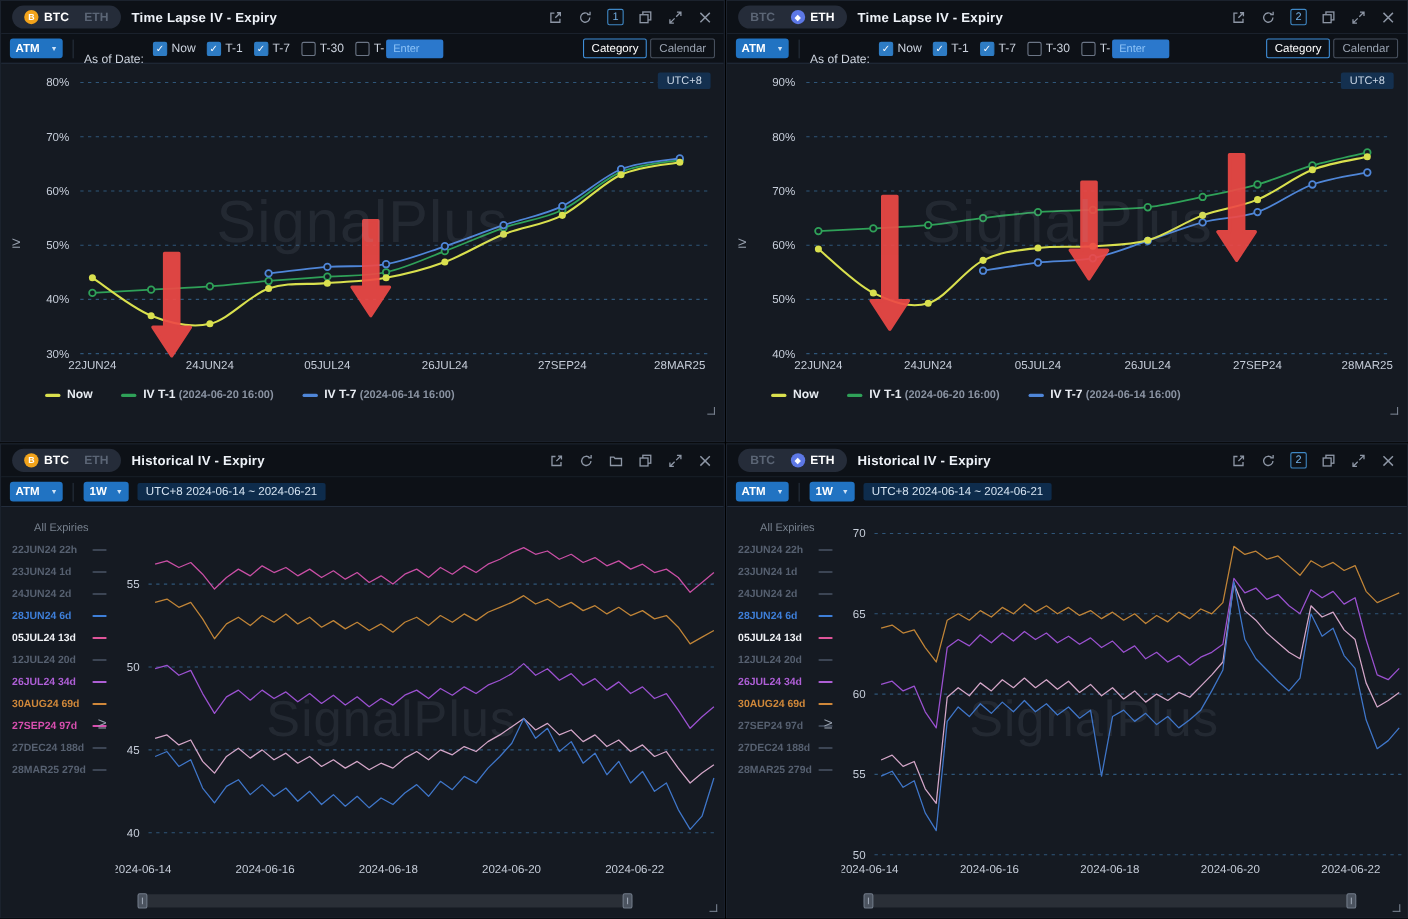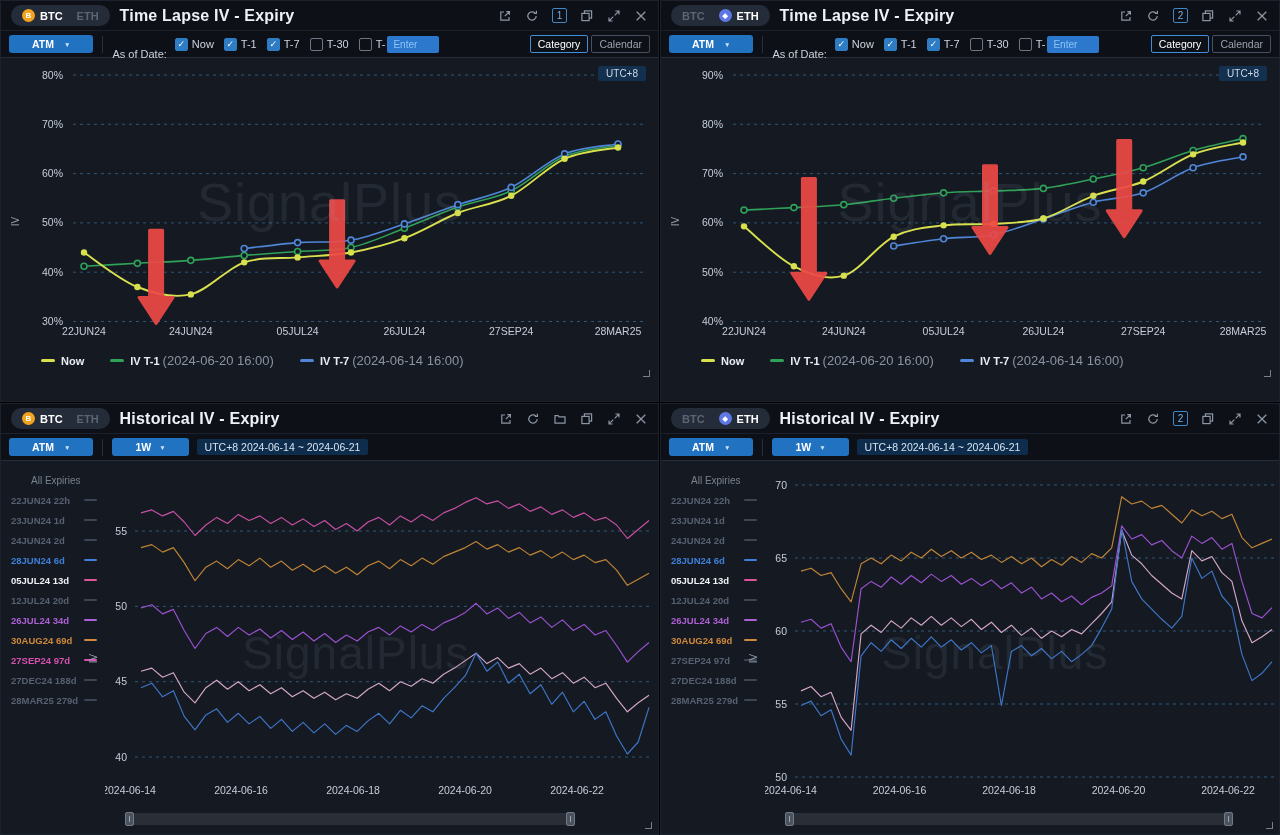--- a/index.html
+++ b/index.html
@@ -7,27 +7,27 @@
   body { font-family:"Liberation Sans", sans-serif; width:1280px; height:835px; overflow:hidden; }
   .page { width:1280px; height:835px; display:grid; grid-template-columns:659px 620px; grid-template-rows:402px 432px; gap:1px; background:#000; }
   .panel { position:relative; background:#151a22; overflow:hidden; border:1px solid #1b222d; }
   .panel-header { height:30px; background:#0d1117; display:flex; align-items:center; padding:0 10px; gap:10px; border-bottom:1px solid #1a212c; }
   .coin-pill { display:flex; align-items:center; background:#252c39; border-radius:11px; height:21px; padding:0 4px; }
   .coin-seg { display:flex; align-items:center; padding:0 7px; font-size:11px; font-weight:bold; color:#5b6575; cursor:pointer; }
   .coin-seg.active { color:#ffffff; }
   .coin-ic { width:13px; height:13px; border-radius:50%; display:inline-flex; align-items:center; justify-content:center; font-size:8px; font-weight:bold; color:#fff; margin-right:5px; }
   .coin-ic.btc { background:#f2a31b; color:#fff; }
   .coin-ic.eth { background:#5d78e6; font-size:7px; }
-  .panel-title { font-size:16px; font-weight:bold; color:#eef2f8; letter-spacing:.2px; }
+  .panel-title { font-size:12px; font-weight:bold; color:#eef2f8; letter-spacing:.2px; }
   .win-icons { margin-left:auto; display:flex; align-items:center; gap:13px; color:#8d96a5; }
   .icon-btn { width:14px; height:14px; display:inline-flex; cursor:pointer; }
   .icon-btn svg { width:14px; height:14px; }
   .badge-num { width:15px; height:15px; border:1px solid #3f88c5; border-radius:2px; color:#74b1e6; font-size:10px; display:inline-flex; align-items:center; justify-content:center; cursor:pointer; }
   .toolbar { height:27px; background:#0d1117; display:flex; align-items:center; padding:0 8px; border-bottom:1px solid #232d3c; }
-  .dd { background:#2173c2; border-radius:3px; height:18px; color:#fff; font-size:10.5px; font-weight:bold; display:flex; align-items:center; justify-content:space-between; padding:0 23px; cursor:pointer; }
+  .dd { background:#2173c2; border-radius:3px; height:18px; color:#fff; font-size:10.5px; font-weight:bold; display:flex; align-items:center; justify-content:space-between; padding:0 5px; cursor:pointer; }
   .dd .caret { font-size:6.5px; color:#cfe3f7; margin-left:10px; }
   .dd.small .caret { margin-left:8px; }
   .tb-sep { width:1px; height:17px; background:#27303e; margin:0 9px; }
   .asof { font-size:11px; color:#ccd3de; margin-right:8px; white-space:nowrap;margin-top:20px; }
   .cbs { display:flex; align-items:center; gap:10px; }
   .cb { display:flex; align-items:center; gap:4px; cursor:pointer; }
   .cb-box { width:13px; height:13px; border:1px solid #6c7686; border-radius:2px; display:inline-flex; align-items:center; justify-content:center; font-size:9px; color:#fff; background:transparent; }
   .cb-box.on { background:#2e7cc4; border-color:#2e7cc4; }
   .cb-label { font-size:11px; color:#ccd3de; }
   .enter-input { width:52px; height:17px; background:#2b78cc; border:none; border-radius:2px; font-size:10px; padding:0 6px; color:#e8f3ff; margin-left:2px; outline:none; }
@@ -38,21 +38,21 @@
   .seg-tab.active { border-color:#3f8fd9; color:#ffffff; }
   .range-badge { background:#0e2c4c; color:#d6e4f2; font-size:10.5px; padding:2px 8px; border-radius:2px; margin-left:8px; white-space:nowrap; }
   .chart-wrap { position:absolute; left:0; right:0; top:57px; bottom:0; }
   .watermark { position:absolute; left:50%; top:42%; transform:translate(-50%,-50%); font-size:54px; font-weight:normal; color:rgba(165,178,198,0.10); letter-spacing:1px; pointer-events:none; white-space:nowrap; }
   .watermark.sm { font-size:46px; top:46%; }
   .utc-badge { position:absolute; top:8px; right:12px; background:#14304f; color:#ccd8e7; font-size:10px; padding:2px 8px; border-radius:2px; }
   .legend { position:absolute; left:40px; top:295px; display:flex; align-items:center; gap:26px; }
   .lg-item { display:flex; align-items:center; gap:6px; cursor:pointer; }
   .lg-marker { width:14px; height:3px; border-radius:2px; display:inline-block; }
   .lg-label { font-size:11px; font-weight:bold; color:#e9edf3; }
-  .lg-sub { font-size:13px; color:#8a93a2; margin-left:-3px; }
+  .lg-sub { font-size:10px; color:#8a93a2; margin-left:-3px;font-weight:bold; }
   .ylab-rot { position:absolute; left:10px; top:46%; transform:rotate(-90deg); font-size:10px; color:#9aa3b1; }
   .ylab-rot.bt { left:88px; }
   .corner { position:absolute; right:8px; bottom:24px; width:7px; height:7px; border-right:1.5px solid #8791a0; border-bottom:1.5px solid #8791a0; opacity:.85; }
   .corner.bt { bottom:5px; right:6px; }
   .sidebar { position:absolute; left:0; top:56px; bottom:0; width:104px; padding-top:10px; }
   .sb-head { font-size:10px; color:#78828f; padding:0 10px; height:20px; display:flex; align-items:center;margin-left:20px; }
   .sb-item { height:20px; display:flex; align-items:center; justify-content:space-between; padding:0 8px 0 10px; font-size:9.5px; font-weight:bold; color:#566070; cursor:pointer; white-space:nowrap; }
   .sb-dash { width:13px; height:2px; border-radius:1px; background:#3c4554; flex-shrink:0; margin-left:4px; }
   .bchart { position:absolute; top:56px; }
   .rangebar { position:absolute; height:12px; background:#2a2f37; border-radius:6px; }

